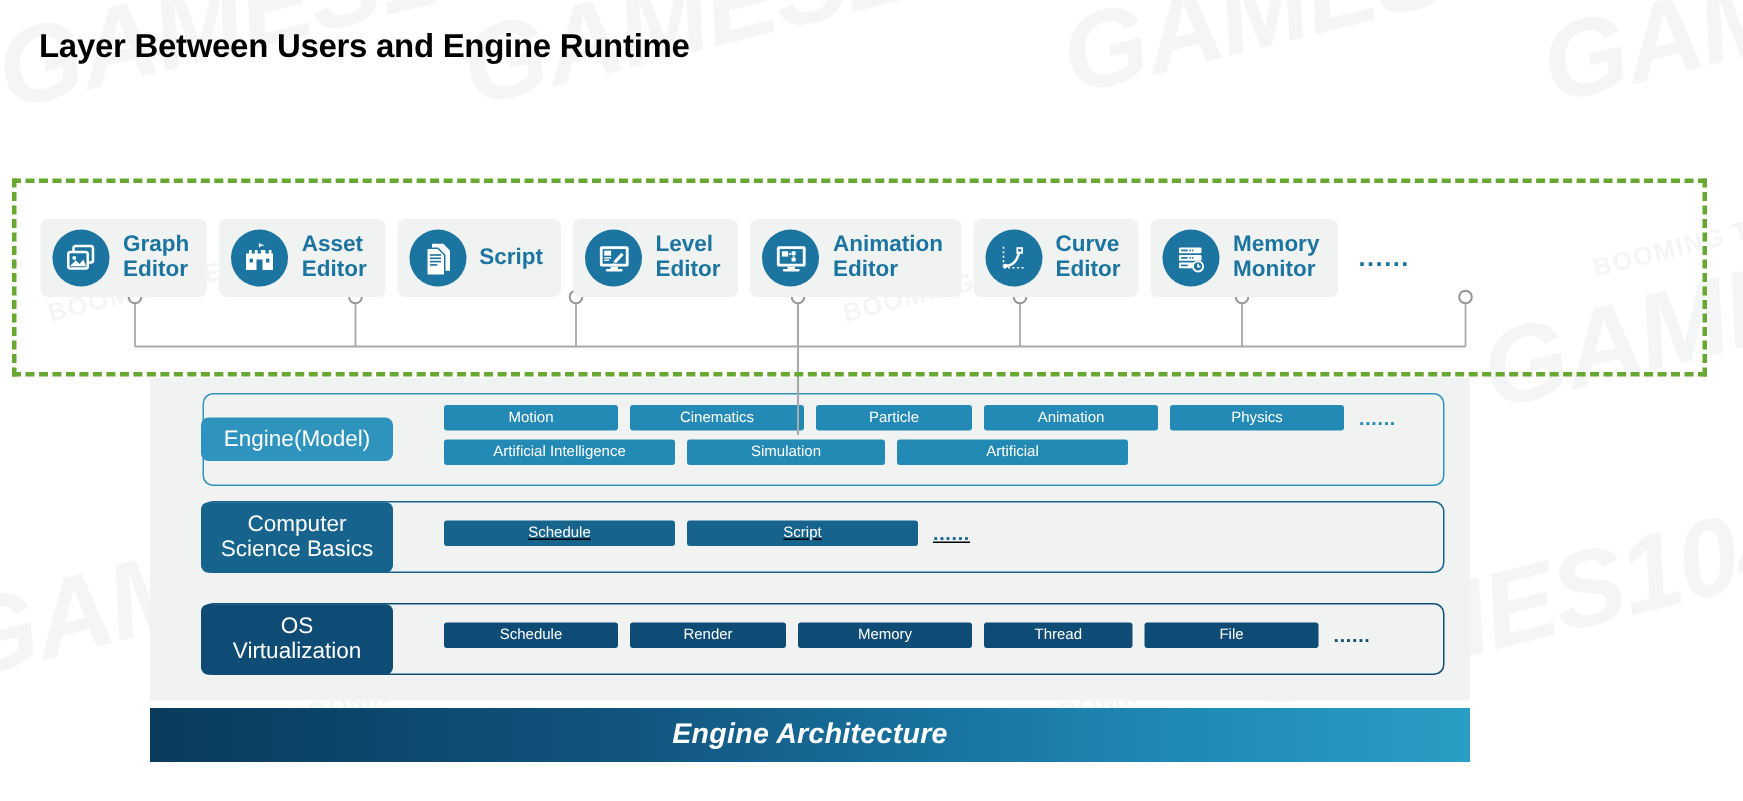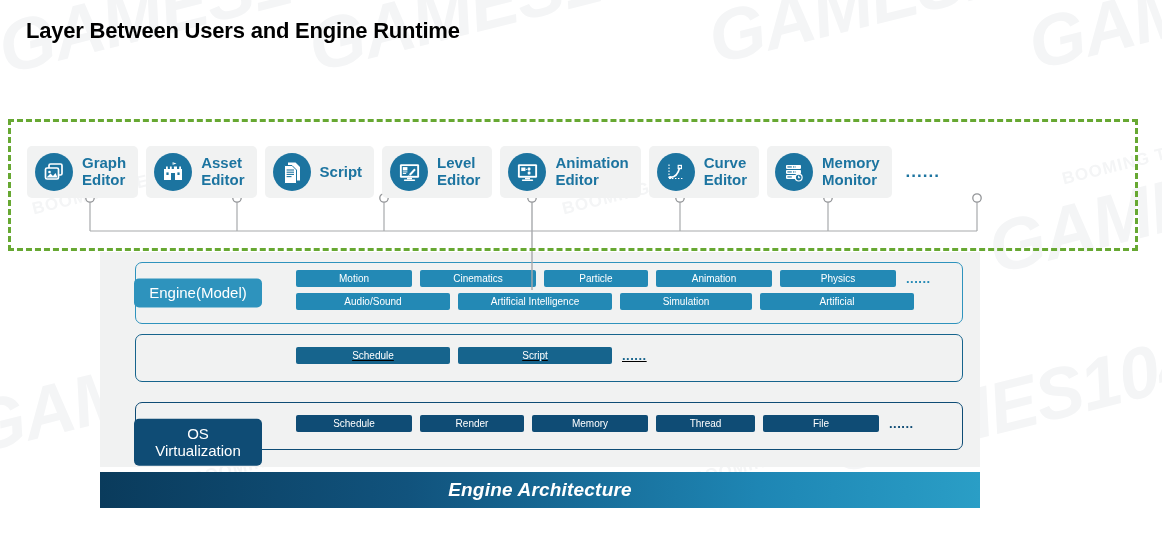--- a/index.html
+++ b/index.html
@@ -179,21 +179,21 @@
   #row-engine .layer-tag { background: #2e93bd; }
   #row-engine .chip { background: #2389b5; }
   #row-engine .chip-dots { color: #2389b5; }
 
   #row-cs { top: 82px; border-color: #16648d; }
   #row-cs .layer-tag { background: #16648d; }
   #row-cs .chip { background: #16648d; }
   #row-cs .chip-dots { color: #16648d; }
 
   #row-os { top: 150px; border-color: #0f4c75; }
-  #row-os .layer-tag { background: #0f4c75; margin-top: 16px; }
+  #row-os .layer-tag { background: #0f4c75; }
   #row-os .chip { background: #0f4c75; }
   #row-os .chip-dots { color: #0f4c75; }
 
   
   #engine-architecture-banner {
     position: absolute;
     left: 100px;
     top: 472px;
     width: 880px;
     height: 36px;
@@ -386,29 +386,30 @@
     <div class="chip-area">
       <div class="chip-line">
         <span class="chip" style="width:112px">Motion</span>
         <span class="chip" style="width:112px">Cinematics</span>
         <span class="chip" style="width:100px">Particle</span>
         <span class="chip" style="width:112px">Animation</span>
         <span class="chip" style="width:112px">Physics</span>
         <span class="chip-dots">......</span>
       </div>
       <div class="chip-line">
-        <span class="chip" style="width:150px">Audio/Sound</span>
         <span class="chip" style="width:150px">Artificial Intelligence</span>
         <span class="chip" style="width:128px">Simulation</span>
         <span class="chip" style="width:150px">Artificial</span>
       </div>
     </div>
   </div>
 
   <div class="layer-row" id="row-cs" style="height:48px;">
+    <div class="layer-tag">Computer
+Science Basics</div>
     <div class="chip-area" style="padding:12px 0;text-decoration:underline;">
       <div class="chip-line">
         <span class="chip" style="width:150px">Schedule</span>
         <span class="chip" style="width:150px">Script</span>
         <span class="chip-dots">......</span>
       </div>
     </div>
   </div>
 
   <div class="layer-row" id="row-os" style="height:48px;">

